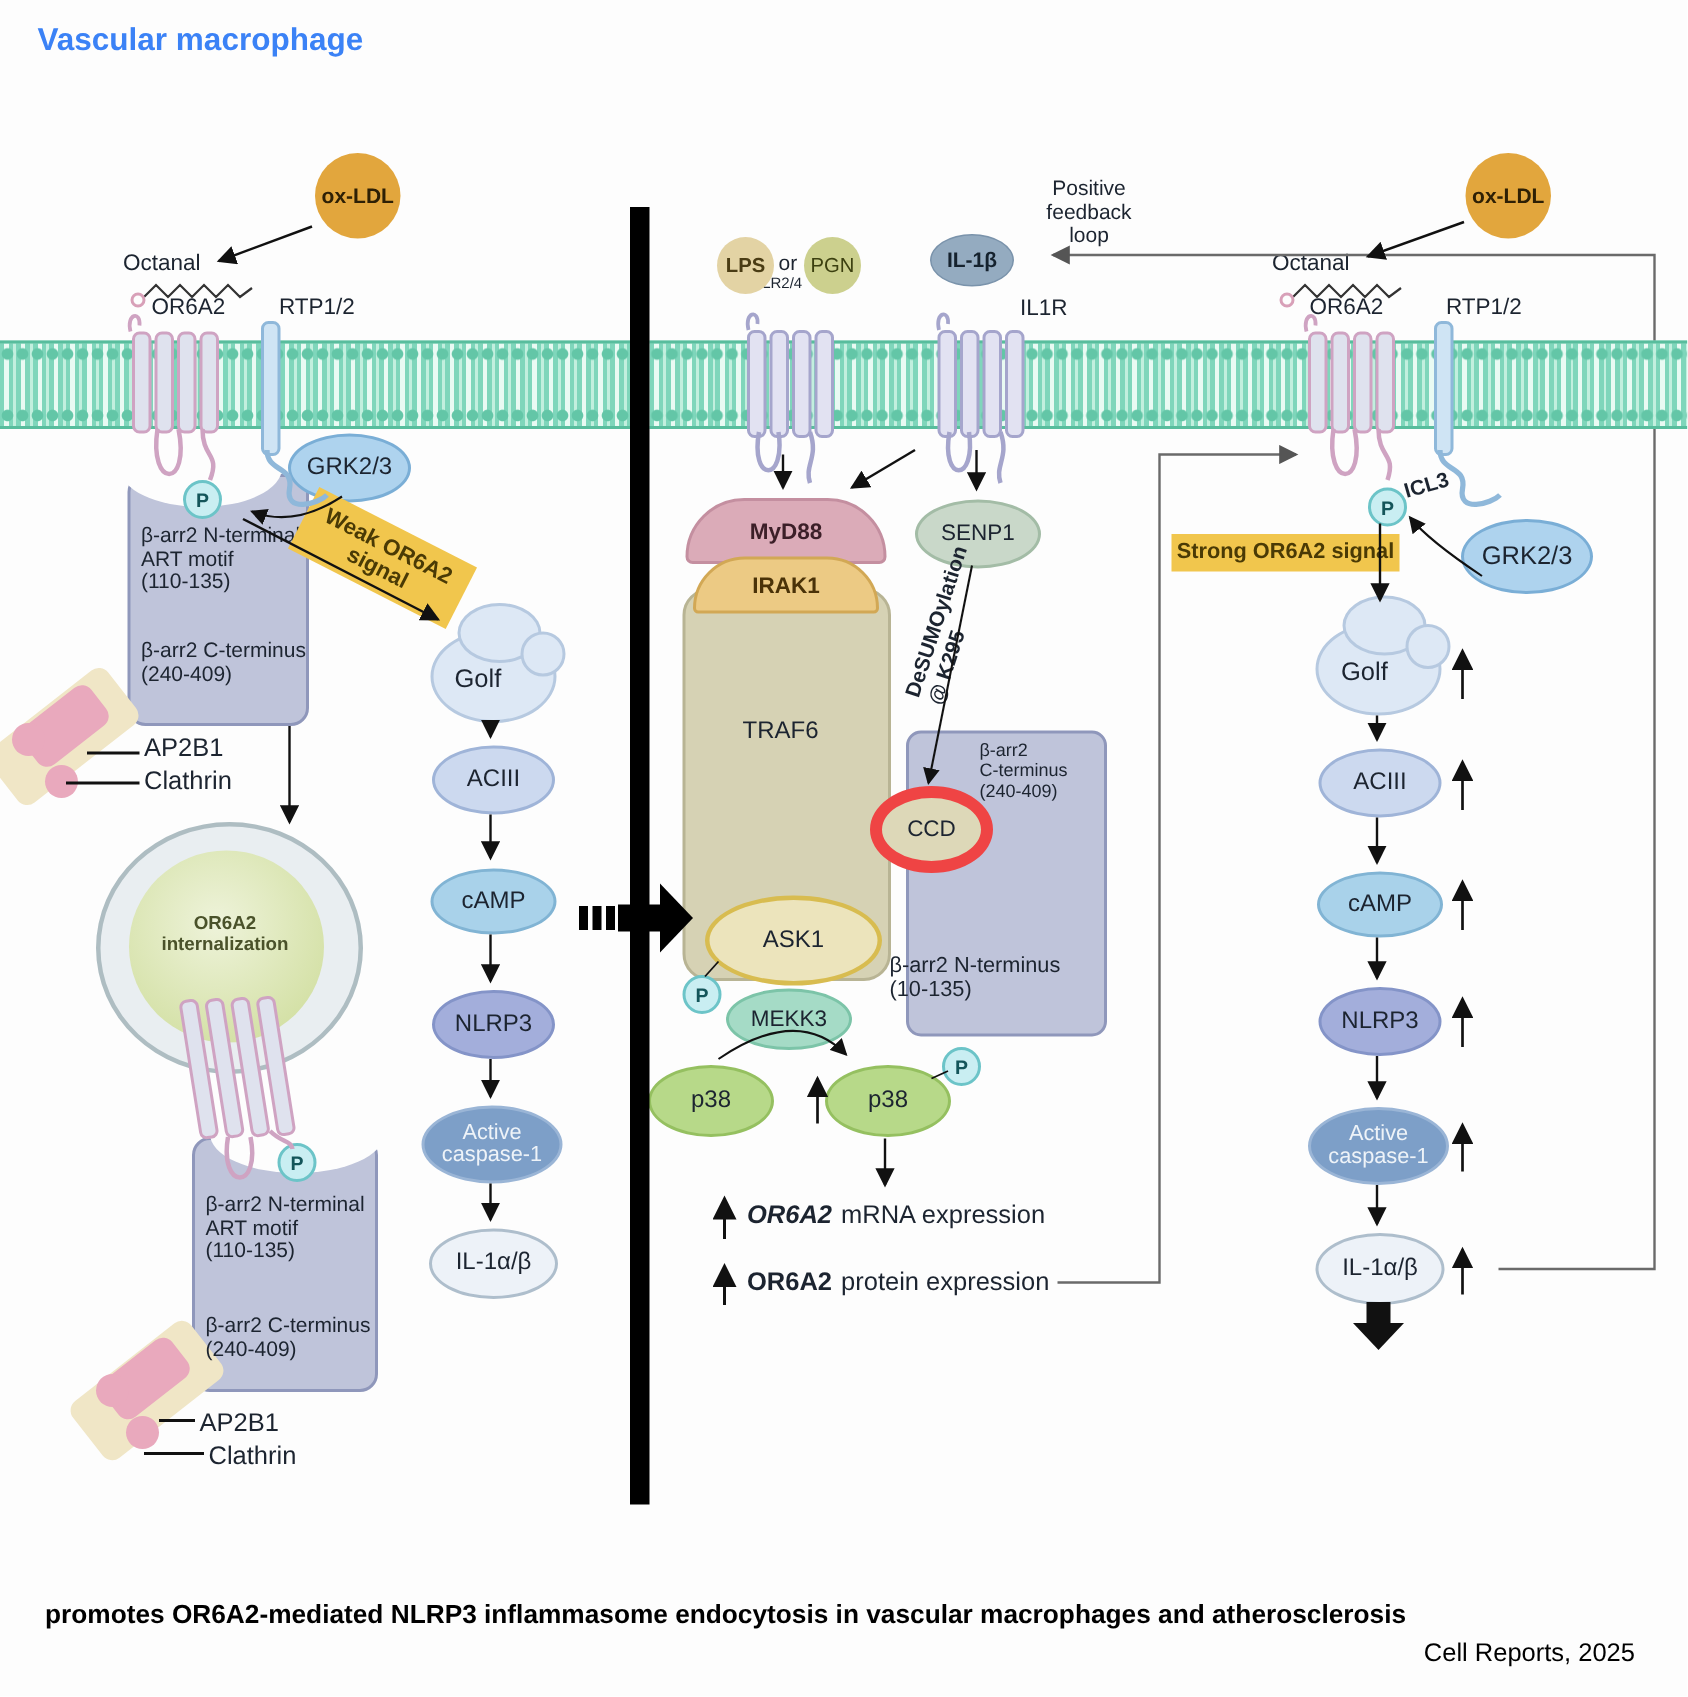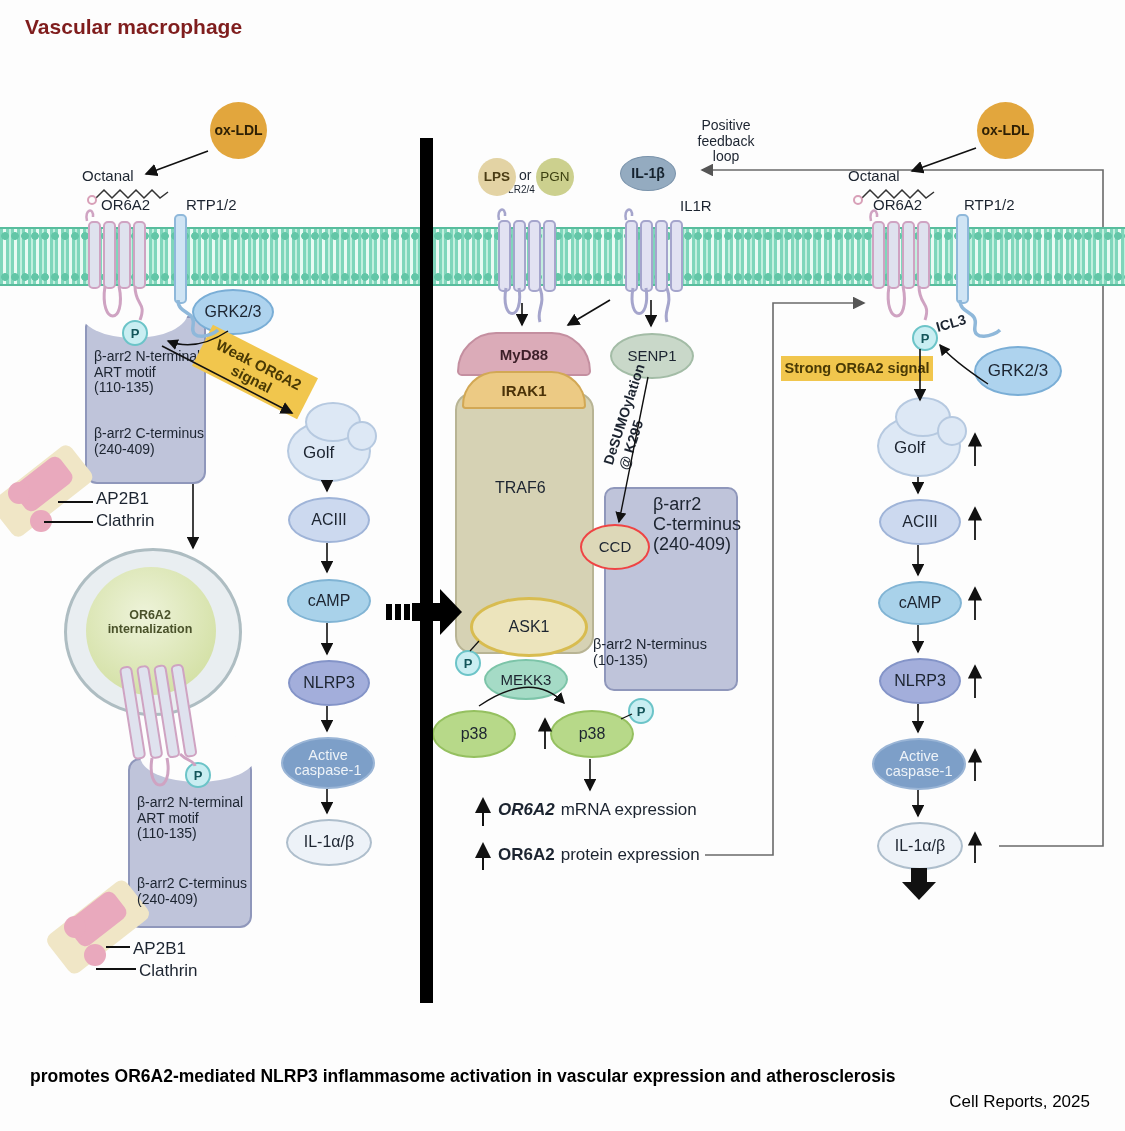--- a/index.html
+++ b/index.html
@@ -50,21 +50,21 @@
         <path d="M0,0 L8,4 L0,8 z" fill="#555"></path>
       </marker>
     </defs>
     <path d="M705,855 H773 V303 H864" fill="none" stroke="#6a6a6a" stroke-width="1.6" marker-end="url(#ahg)"></path>
     <path d="M999,846 H1103 V170 H702" fill="none" stroke="#6a6a6a" stroke-width="1.6" marker-end="url(#ahg)"></path>
   </svg>
 
   <div class="membrane" style="left:0;width:420px;"></div>
   <div class="membrane" style="left:433px;width:692px;"></div>
 
-  <div class="lbl" style="left:25px;top:15px;font-size:21px;font-weight:bold;color:#7f1d1d;">Vascular macrophage</div>
+  <div class="lbl" style="left:25px;top:15px;font-size:21px;font-weight:bold;color:#3b82f6;">Vascular macrophage</div>
 
   <div class="node" style="left:210px;top:102px;width:57px;height:57px;background:#e2a63d;font-weight:bold;font-size:14px;color:#2e2005;">ox-LDL</div>
   <div class="lbl" style="left:82px;top:168px;font-size:15px;">Octanal</div>
   <div class="lbl" style="left:101px;top:197px;font-size:15px;">OR6A2</div>
   <div class="lbl" style="left:186px;top:197px;font-size:15px;">RTP1/2</div>
 
   <div class="helix pink" style="left:88px;top:221px;height:64px;"></div>
   <div class="helix pink" style="left:103px;top:221px;height:64px;"></div>
   <div class="helix pink" style="left:118px;top:221px;height:64px;"></div>
   <div class="helix pink" style="left:133px;top:221px;height:64px;"></div>
@@ -158,26 +158,26 @@
   <div class="dome" style="left:457px;top:332px;width:130px;height:40px;background:#dbabb8;border:2px solid #c48fa0;border-radius:65px 65px 8px 8px;font-size:15px;color:#3c1f28;">MyD88</div>
   <div class="dome" style="left:462px;top:371px;width:120px;height:34px;background:#ecca84;border:2px solid #d2a855;border-radius:60px 60px 6px 6px;font-size:15px;color:#4a3208;">IRAK1</div>
   <div class="box" style="left:455px;top:392px;width:135px;height:258px;background:#d6d2b4;border:2px solid #b8b494;border-radius:18px;z-index:2;"></div>
   <div class="lbl" style="left:495px;top:479px;font-size:16px;z-index:3;">TRAF6</div>
 
   <div class="node" style="left:610px;top:333px;width:80px;height:42px;background:#c9d8c9;border:2px solid #a3bca6;font-size:15px;">SENP1</div>
   <div class="lbl" style="left:601px;top:462px;font-size:14px;font-weight:bold;transform:rotate(-72deg);transform-origin:left top;z-index:4;">DeSUMOylation
 @ K295</div>
 
   <div class="box arrestin" style="left:604px;top:487px;width:130px;height:200px;border-radius:10px;"></div>
-  <div class="lbl" style="left:653px;top:494px;font-size:18px;z-index:3;">β-arr2
+  <div class="lbl" style="left:653px;top:494px;font-size:12px;z-index:3;">β-arr2
 C-terminus
 (240-409)</div>
   <div class="lbl" style="left:593px;top:636px;font-size:14.5px;z-index:3;">β-arr2 N-terminus
 (10-135)</div>
-  <div class="node" style="left:580px;top:524px;width:66px;height:42px;background:#ddd8b8;border:2px solid #ef4444;font-size:15px;z-index:4;">CCD</div>
+  <div class="node" style="left:580px;top:524px;width:66px;height:42px;background:#ddd8b8;border:8px solid #ef4444;font-size:15px;z-index:4;">CCD</div>
 
   <div class="node" style="left:470px;top:597px;width:112px;height:54px;background:#ece4bc;border:3px solid #d8bc50;font-size:16px;z-index:3;">ASK1</div>
   <div class="pcirc" style="left:455px;top:650px;">P</div>
   <div class="node" style="left:484px;top:659px;width:80px;height:37px;background:#a5dbc6;border:2px solid #7cc4a8;font-size:15px;z-index:4;">MEKK3</div>
 
   <div class="node" style="left:432px;top:710px;width:80px;height:44px;background:#b7d989;border:2px solid #95c060;font-size:16px;">p38</div>
   <div class="node" style="left:550px;top:710px;width:80px;height:44px;background:#b7d989;border:2px solid #95c060;font-size:16px;">p38</div>
   <div class="pcirc" style="left:628px;top:698px;">P</div>
 
   <div class="abs" style="left:498px;top:800px;font-size:17px;z-index:3;">
@@ -209,21 +209,21 @@
   <div class="lbl" style="left:894px;top:438px;font-size:17px;z-index:4;">Golf</div>
 
   <div class="node" style="left:879px;top:499px;width:78px;height:42px;background:#ccd9ef;border:2px solid #9fb4d8;font-size:16px;">ACIII</div>
   <div class="node" style="left:878px;top:581px;width:80px;height:40px;background:#a9d2ea;border:2px solid #81b4d4;font-size:16px;">cAMP</div>
   <div class="node" style="left:879px;top:658px;width:78px;height:42px;background:#a3aedb;border:2px solid #8494c8;font-size:16px;">NLRP3</div>
   <div class="node" style="left:872px;top:738px;width:90px;height:48px;background:#7d9fc8;border:2px solid #9ab5d6;font-size:14.5px;color:#eef3f8;">Active
 caspase-1</div>
   <div class="node" style="left:877px;top:822px;width:82px;height:44px;background:#edf2f8;border:2px solid #aebecc;font-size:16px;">IL-1α/β</div>
 
 
-  <div class="lbl" style="left:30px;top:1065px;width:1085px;font-size:17.5px;font-weight:bold;color:#000;line-height:1.3;">promotes OR6A2-mediated NLRP3 inflammasome activation in vascular expression and atherosclerosis</div>
+  <div class="lbl" style="left:30px;top:1065px;width:1085px;font-size:17.5px;font-weight:bold;color:#000;line-height:1.3;">promotes OR6A2-mediated NLRP3 inflammasome endocytosis in vascular macrophages and atherosclerosis</div>
   <div class="lbl" style="left:30px;top:1092px;width:1060px;font-size:17px;text-align:right;color:#000;">Cell Reports, 2025</div>
 
   <svg class="layer" style="z-index:5;">
     <defs>
       <marker id="ah" markerWidth="9" markerHeight="8" refX="7" refY="4" orient="auto">
         <path d="M0,0 L8,4 L0,8 z" fill="#111"></path>
       </marker>
     </defs>
 
     <polyline points="96,198 104,190 112,198 120,190 128,198 136,190 144,198 152,190 160,198 168,192" fill="none" stroke="#333" stroke-width="1.5"></polyline>

